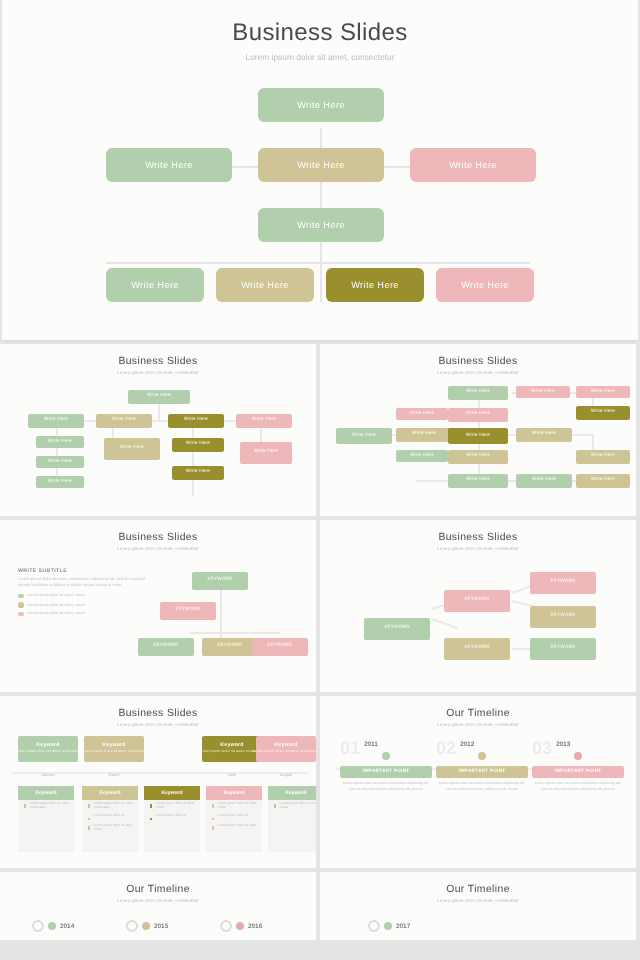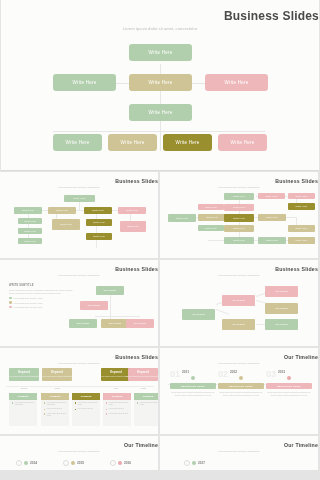--- a/index.html
+++ b/index.html
@@ -7,21 +7,21 @@
     width:320px;height:480px;overflow:hidden;
     background:#e8e8e8;
     font-family:"Liberation Sans",sans-serif;
     -webkit-font-smoothing:antialiased;
   }
   .deck{width:320px;height:480px;position:relative;background:#e4e4e4;}
 
   
   .slide{background:#fcfcfb;position:relative;overflow:hidden;}
   .s-title{
-    text-align:right;color:#4a4a4a;font-weight:bold;letter-spacing:.2px;
+    text-align:center;color:#4a4a4a;font-weight:normal;letter-spacing:.2px;
   }
   .s-sub{
     text-align:center;color:#bdbdbd;
   }
 
   
   .hero{width:318px;height:170px;margin:0 1px;border-bottom:1px solid #dcdcdc;}
   .hero .s-title{font-size:12px;padding-top:9px;}
   .hero .s-sub{font-size:4.2px;padding-top:3px;}
   .hero-canvas{position:relative;width:318px;height:122px;}

